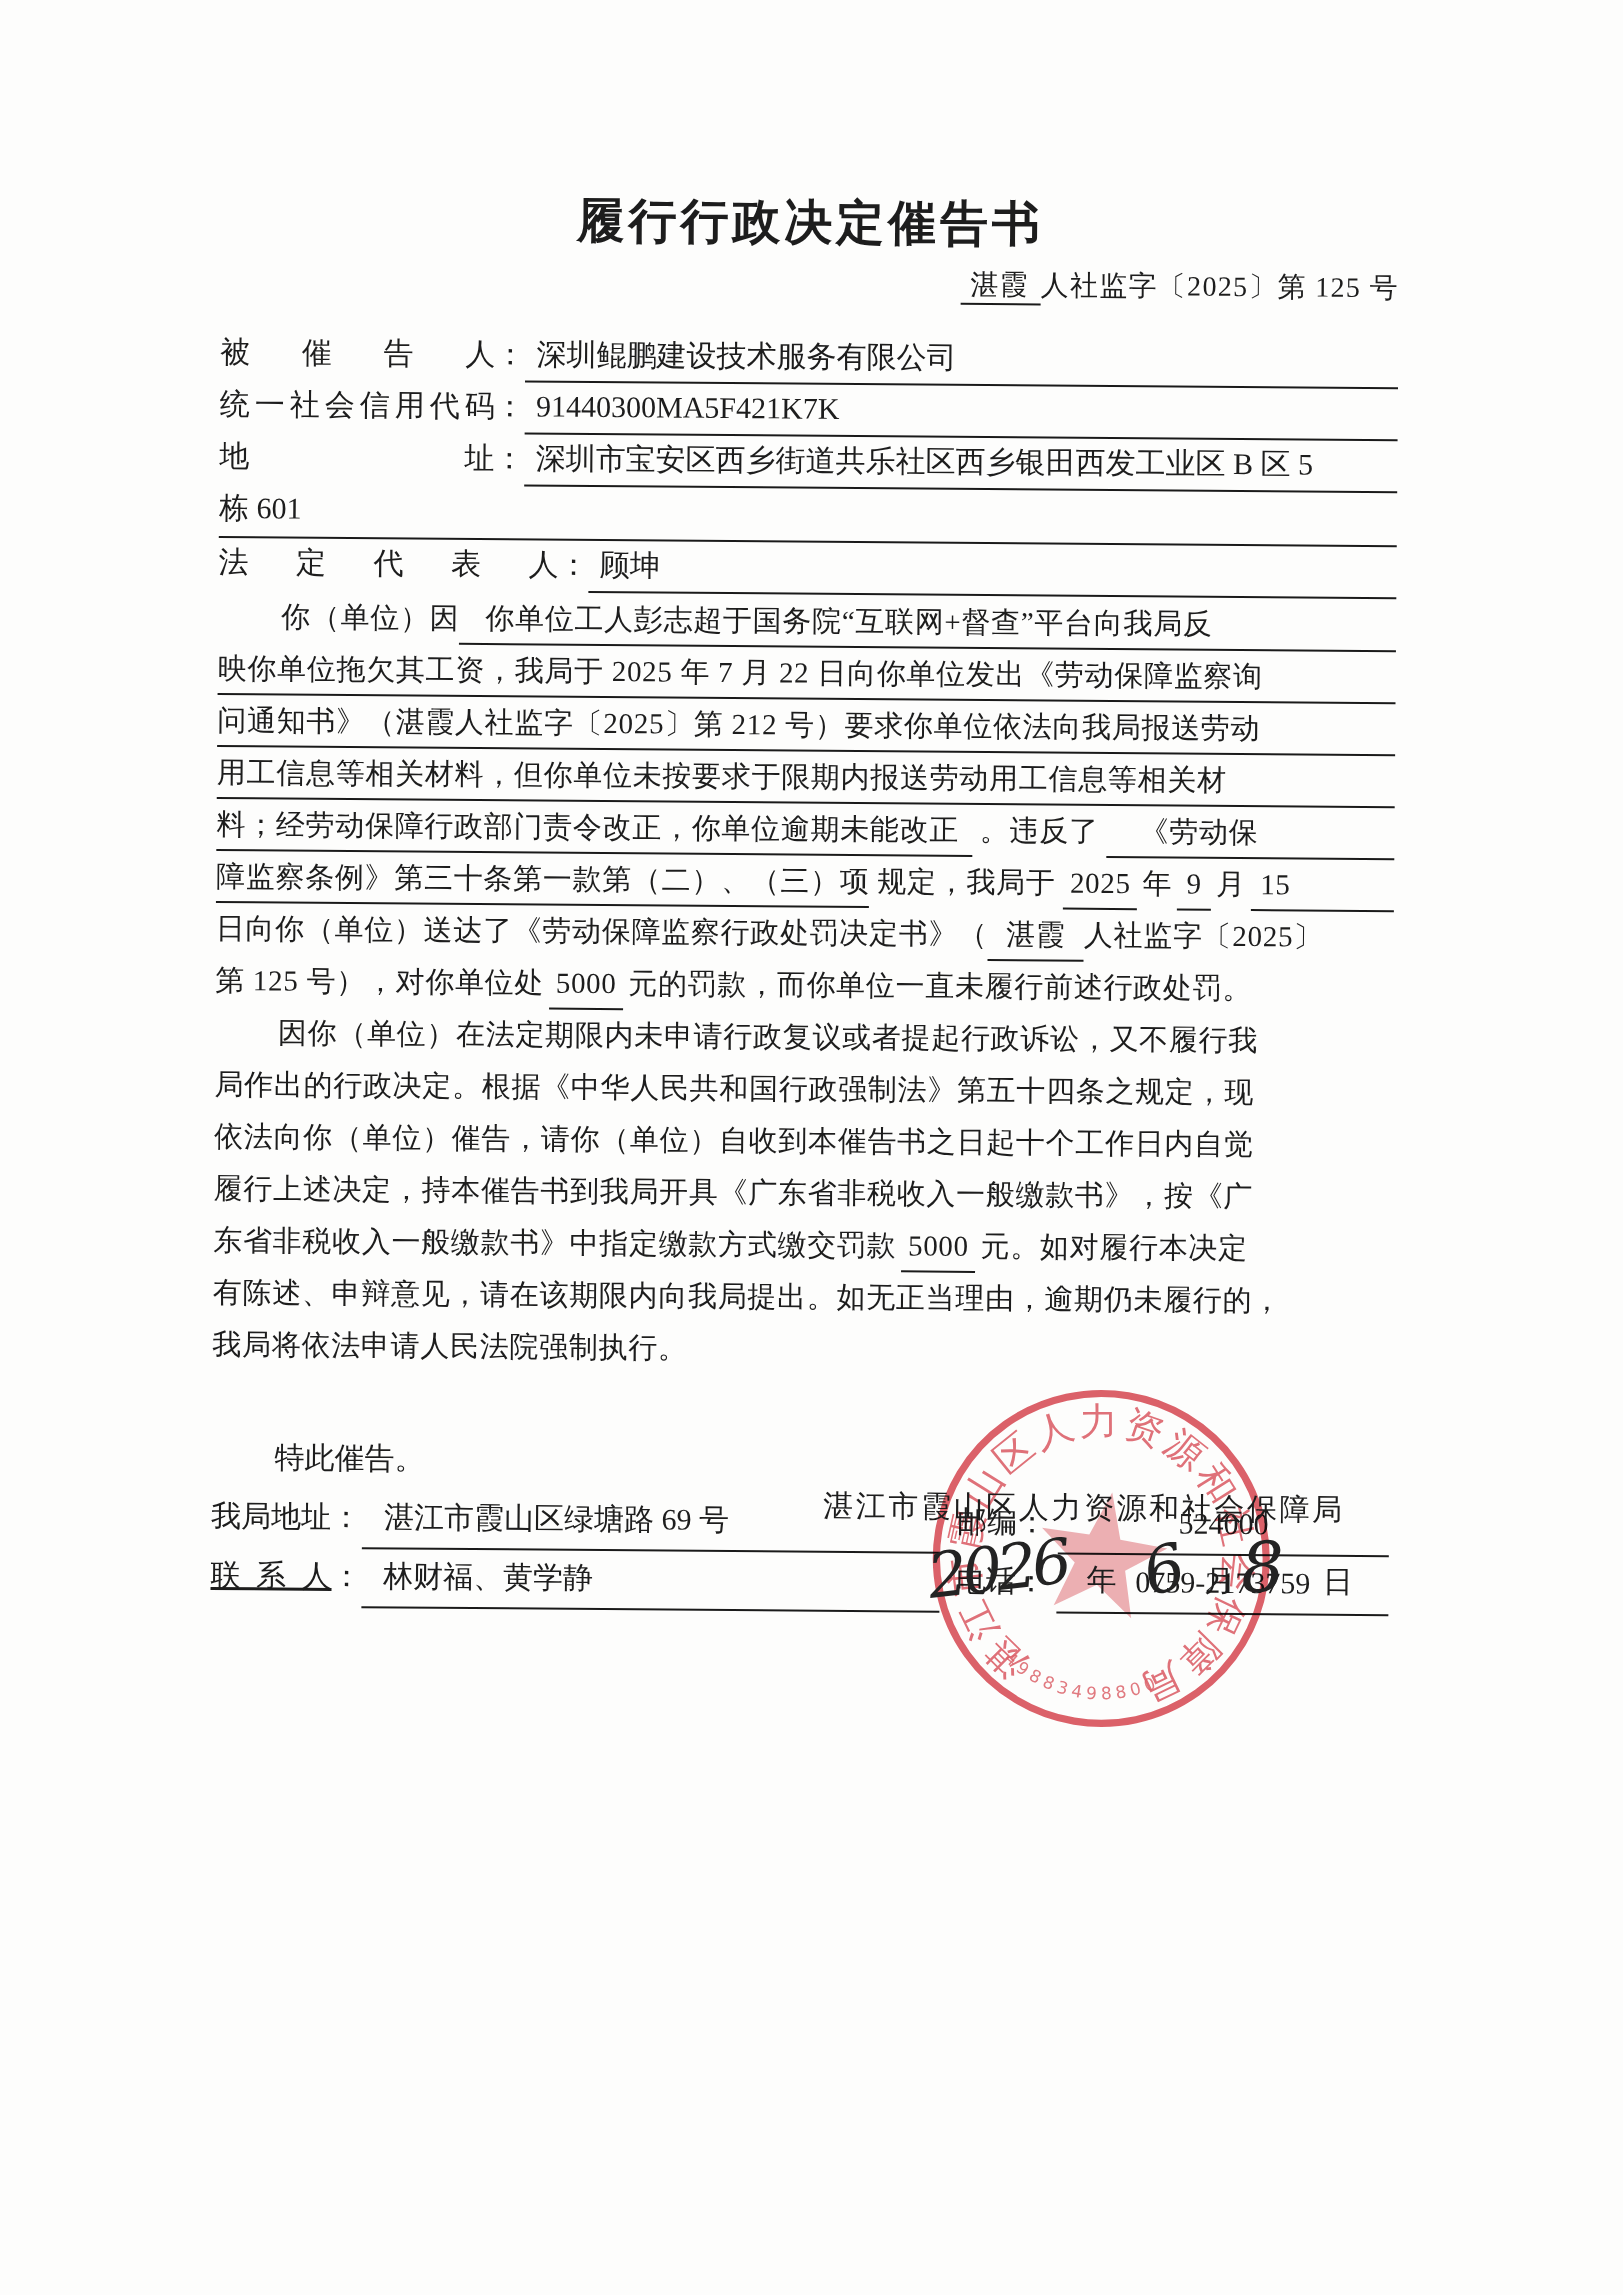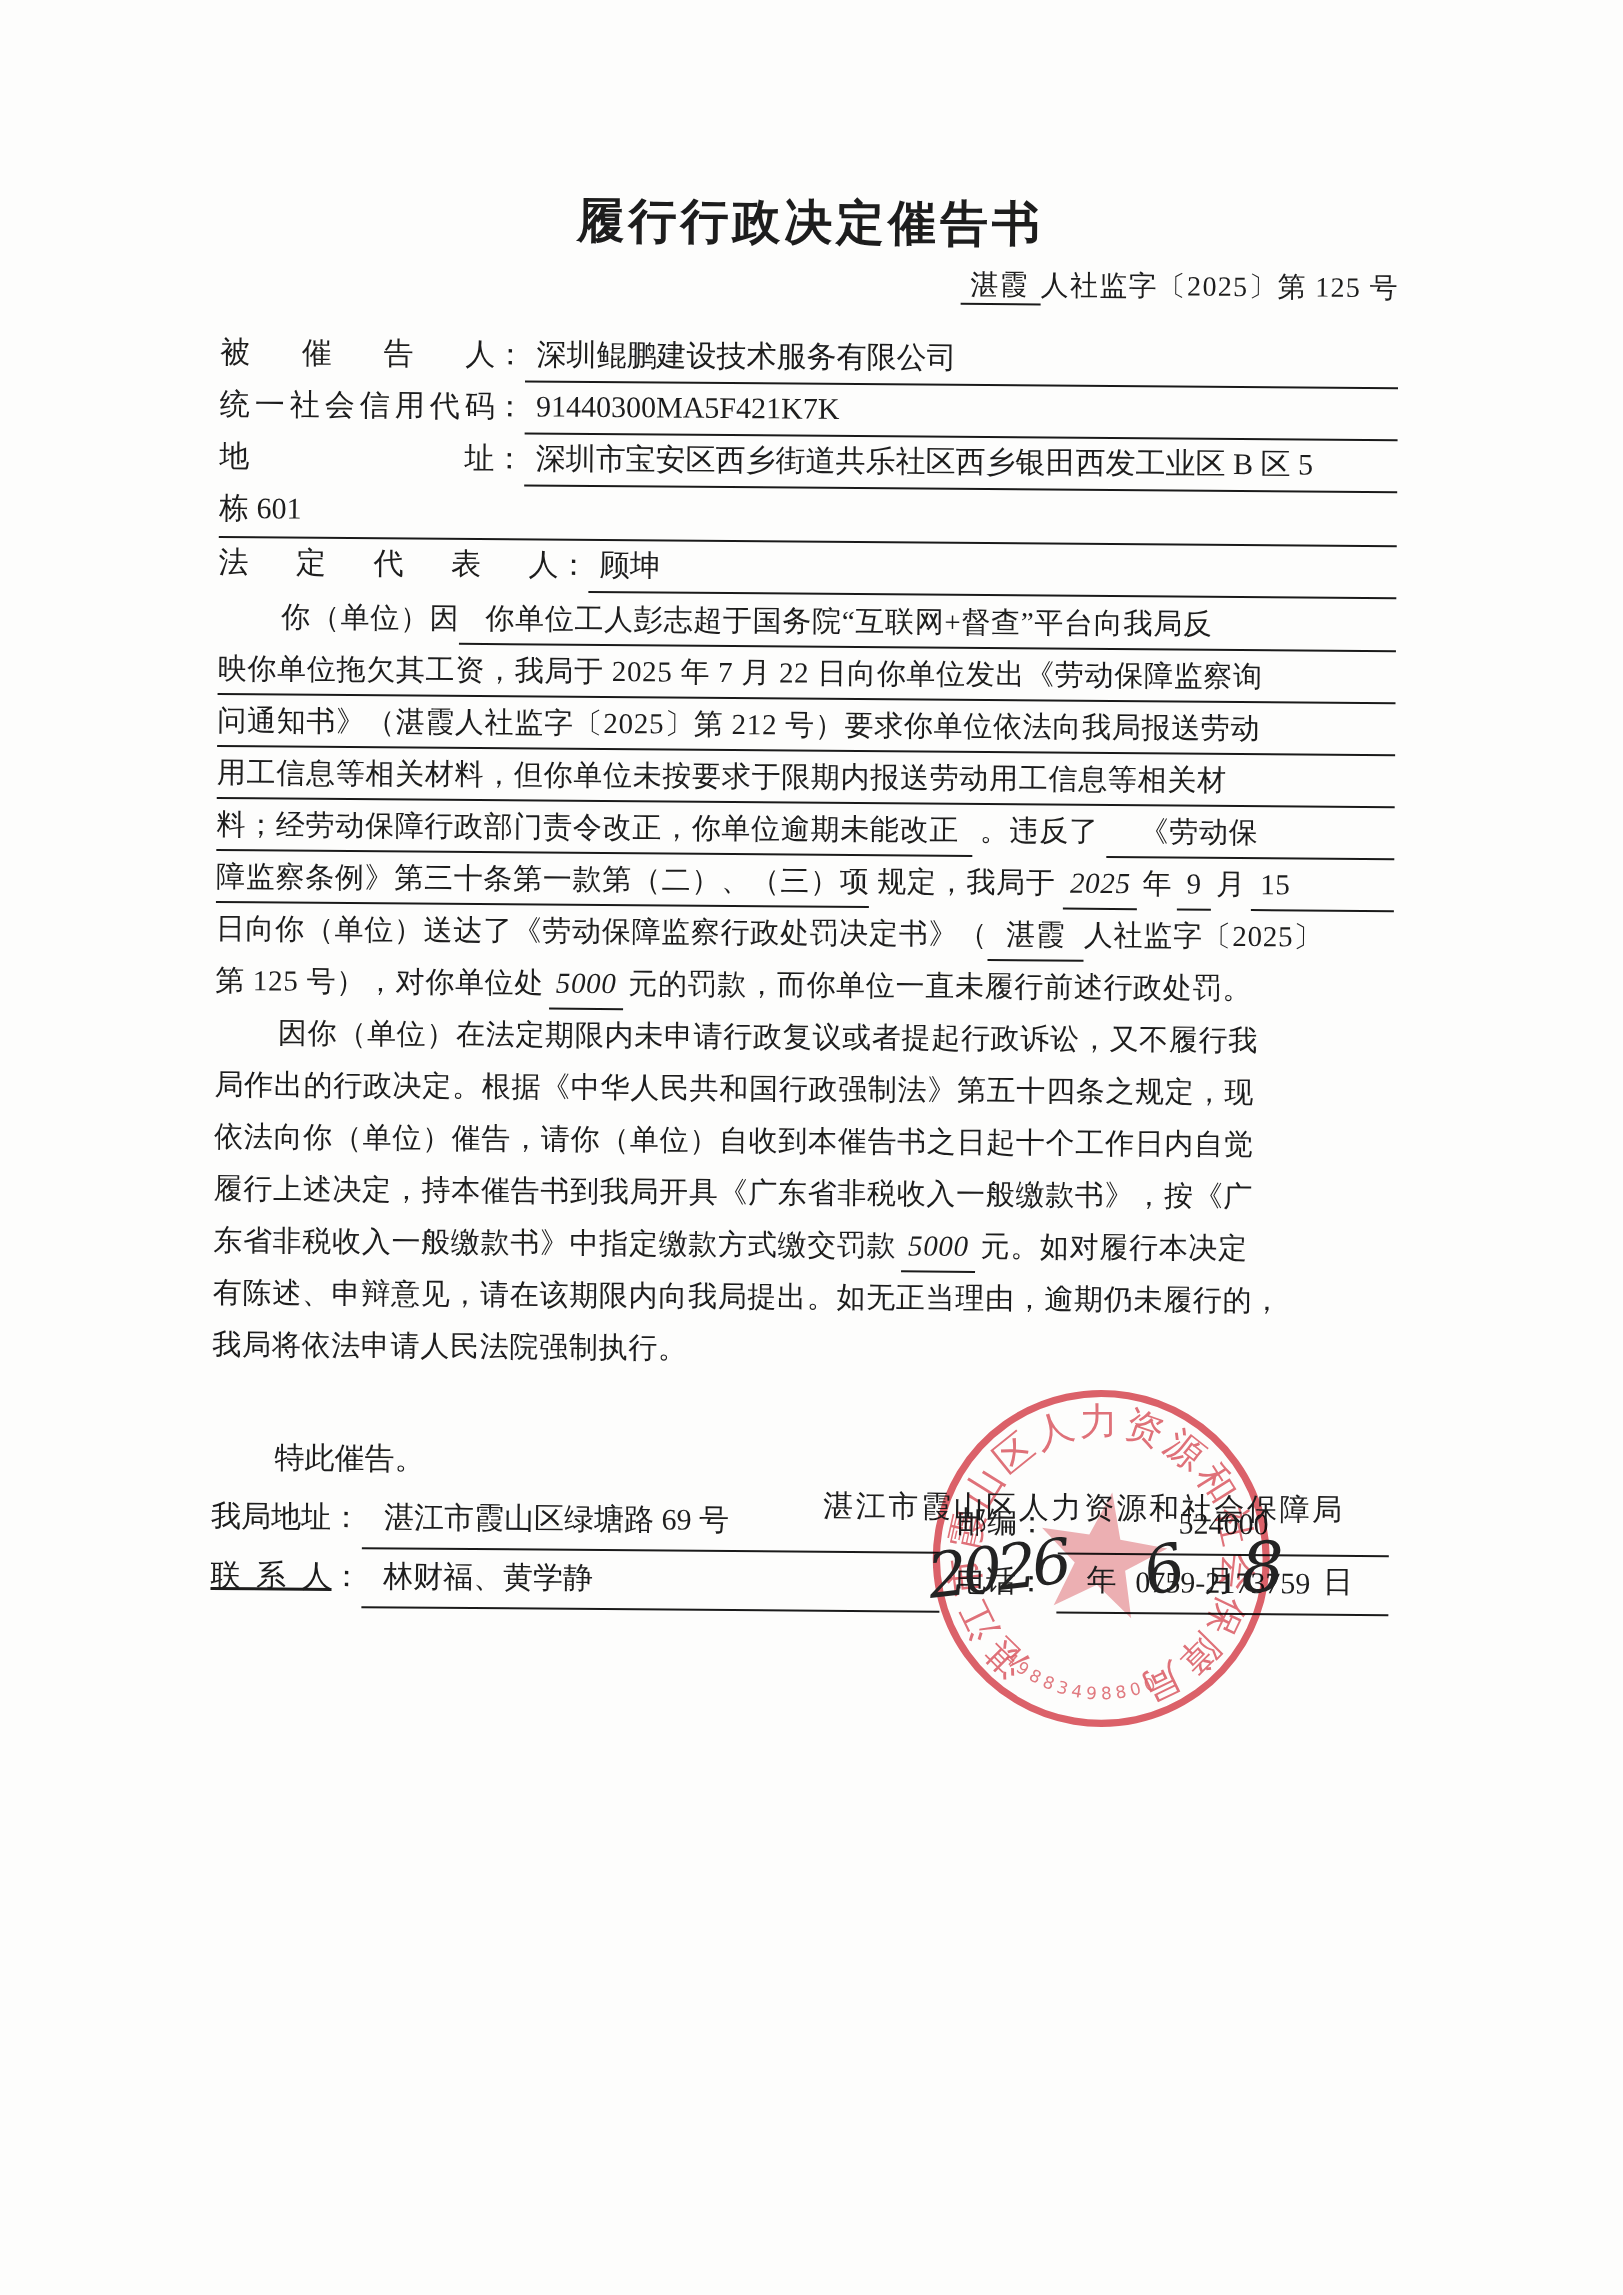--- a/index.html
+++ b/index.html
@@ -25,21 +25,21 @@
   .fcolon{width:29.5px;}
   .fval{flex:1; border-bottom:2.6px solid #1a1a1a; padding-left:11.8px; white-space:nowrap; overflow:hidden;}
   .fcont{height:52px; line-height:48px; font-size:30px; border-bottom:2.6px solid #1a1a1a;}
   .body{margin-top:1.3px;}
   .bl{display:flex; height:52px; line-height:50px; font-size:29px; letter-spacing:0.7px; align-items:stretch; white-space:nowrap;}
   .u{border-bottom:2.6px solid #1a1a1a;}
   .fill{flex:1;}
   .ind{padding-left:63px;}
   .pl14{padding-left:9.2px;} .pl40{padding-left:26px;} .pl50{padding-left:33px;}
   .pr20{padding-right:13px;}
-  .px10{padding-left:6.5px;padding-right:6.5px;font-style:italic;}
+  .px10{padding-left:6.5px;padding-right:6.5px;}
   .px14{padding-left:9.2px;padding-right:9.2px;}
   .px28{padding-left:18.3px;padding-right:18.3px;}
   .m8{margin:0 5.2px;} .m12{margin:0 7.9px;}
   .closing{margin-top:60px; height:52px; line-height:52px; font-size:30px; padding-left:63px;}
   .contact{margin-top:5.2px;}
   .crow{display:flex; height:59px; line-height:54px; font-size:30px; align-items:stretch;}
   .clabel{width:151px; white-space:nowrap;}
   .pjlabel{width:121px; text-align:justify; text-align-last:justify;text-decoration:underline;}
   .cval{width:556px; border-bottom:2.6px solid #1a1a1a; padding-left:22px; white-space:nowrap;}
   .clabel2{width:101px; padding-left:7.9px; white-space:nowrap;margin-left:9px;}

